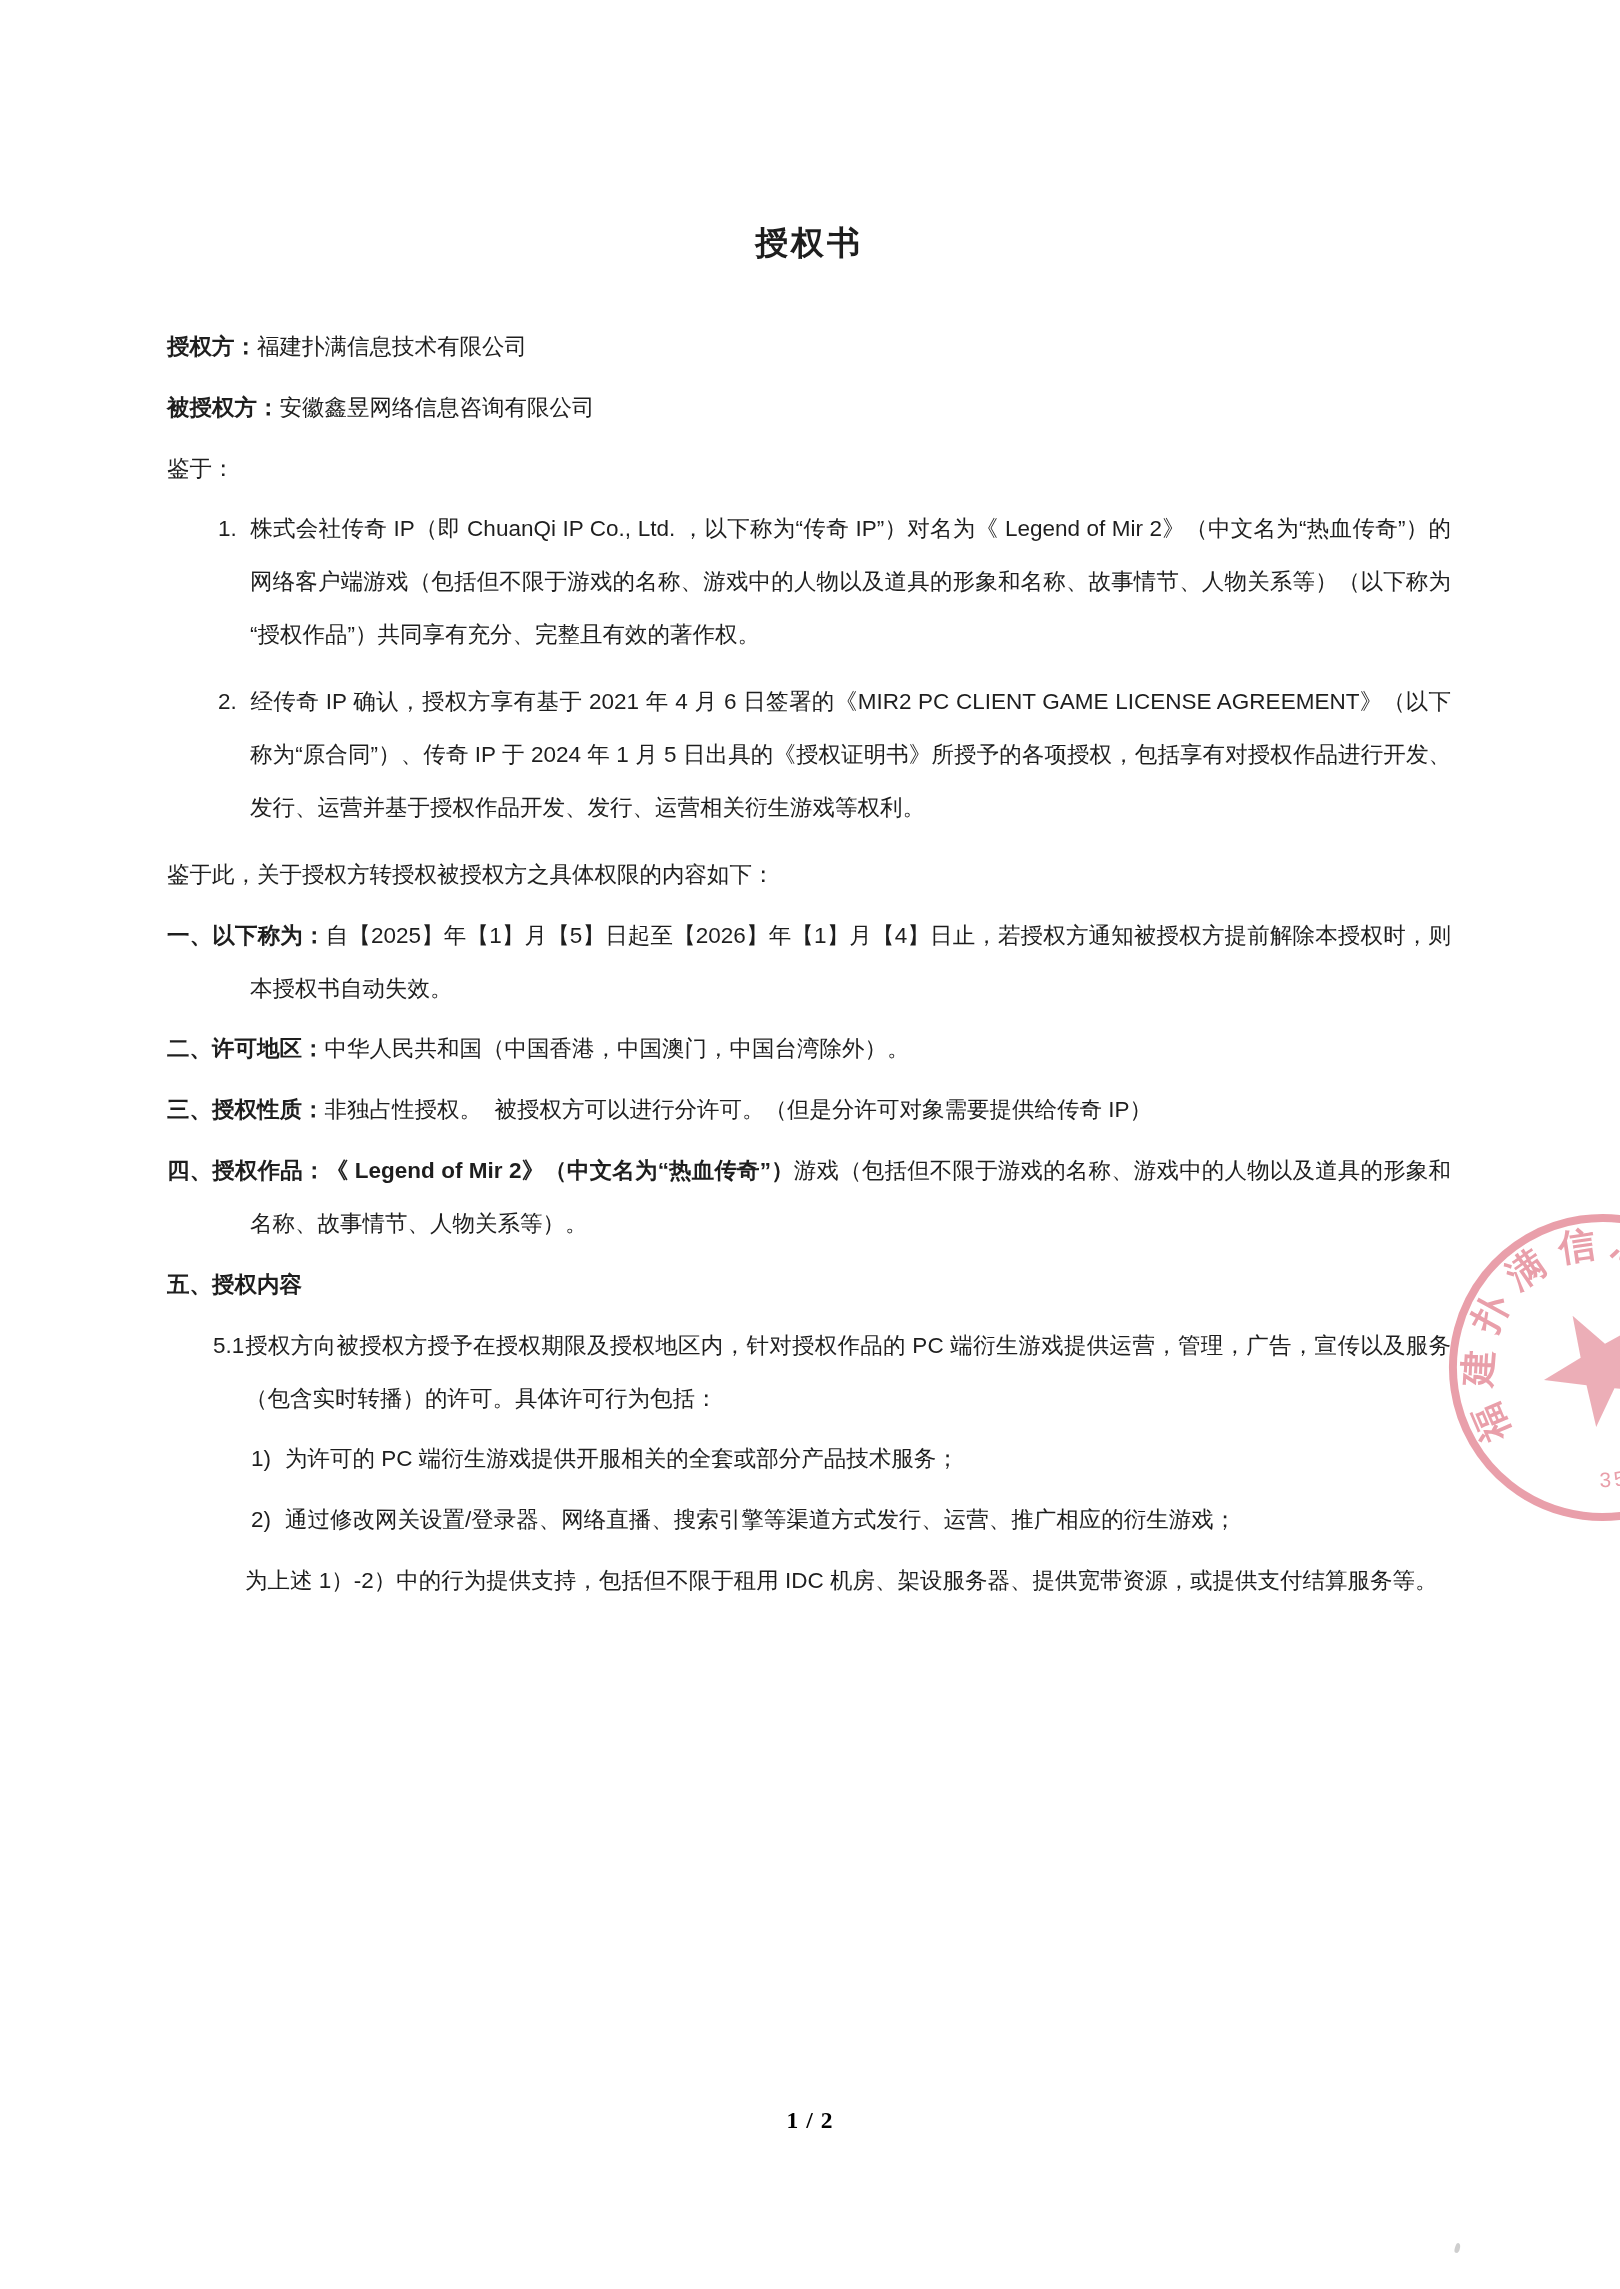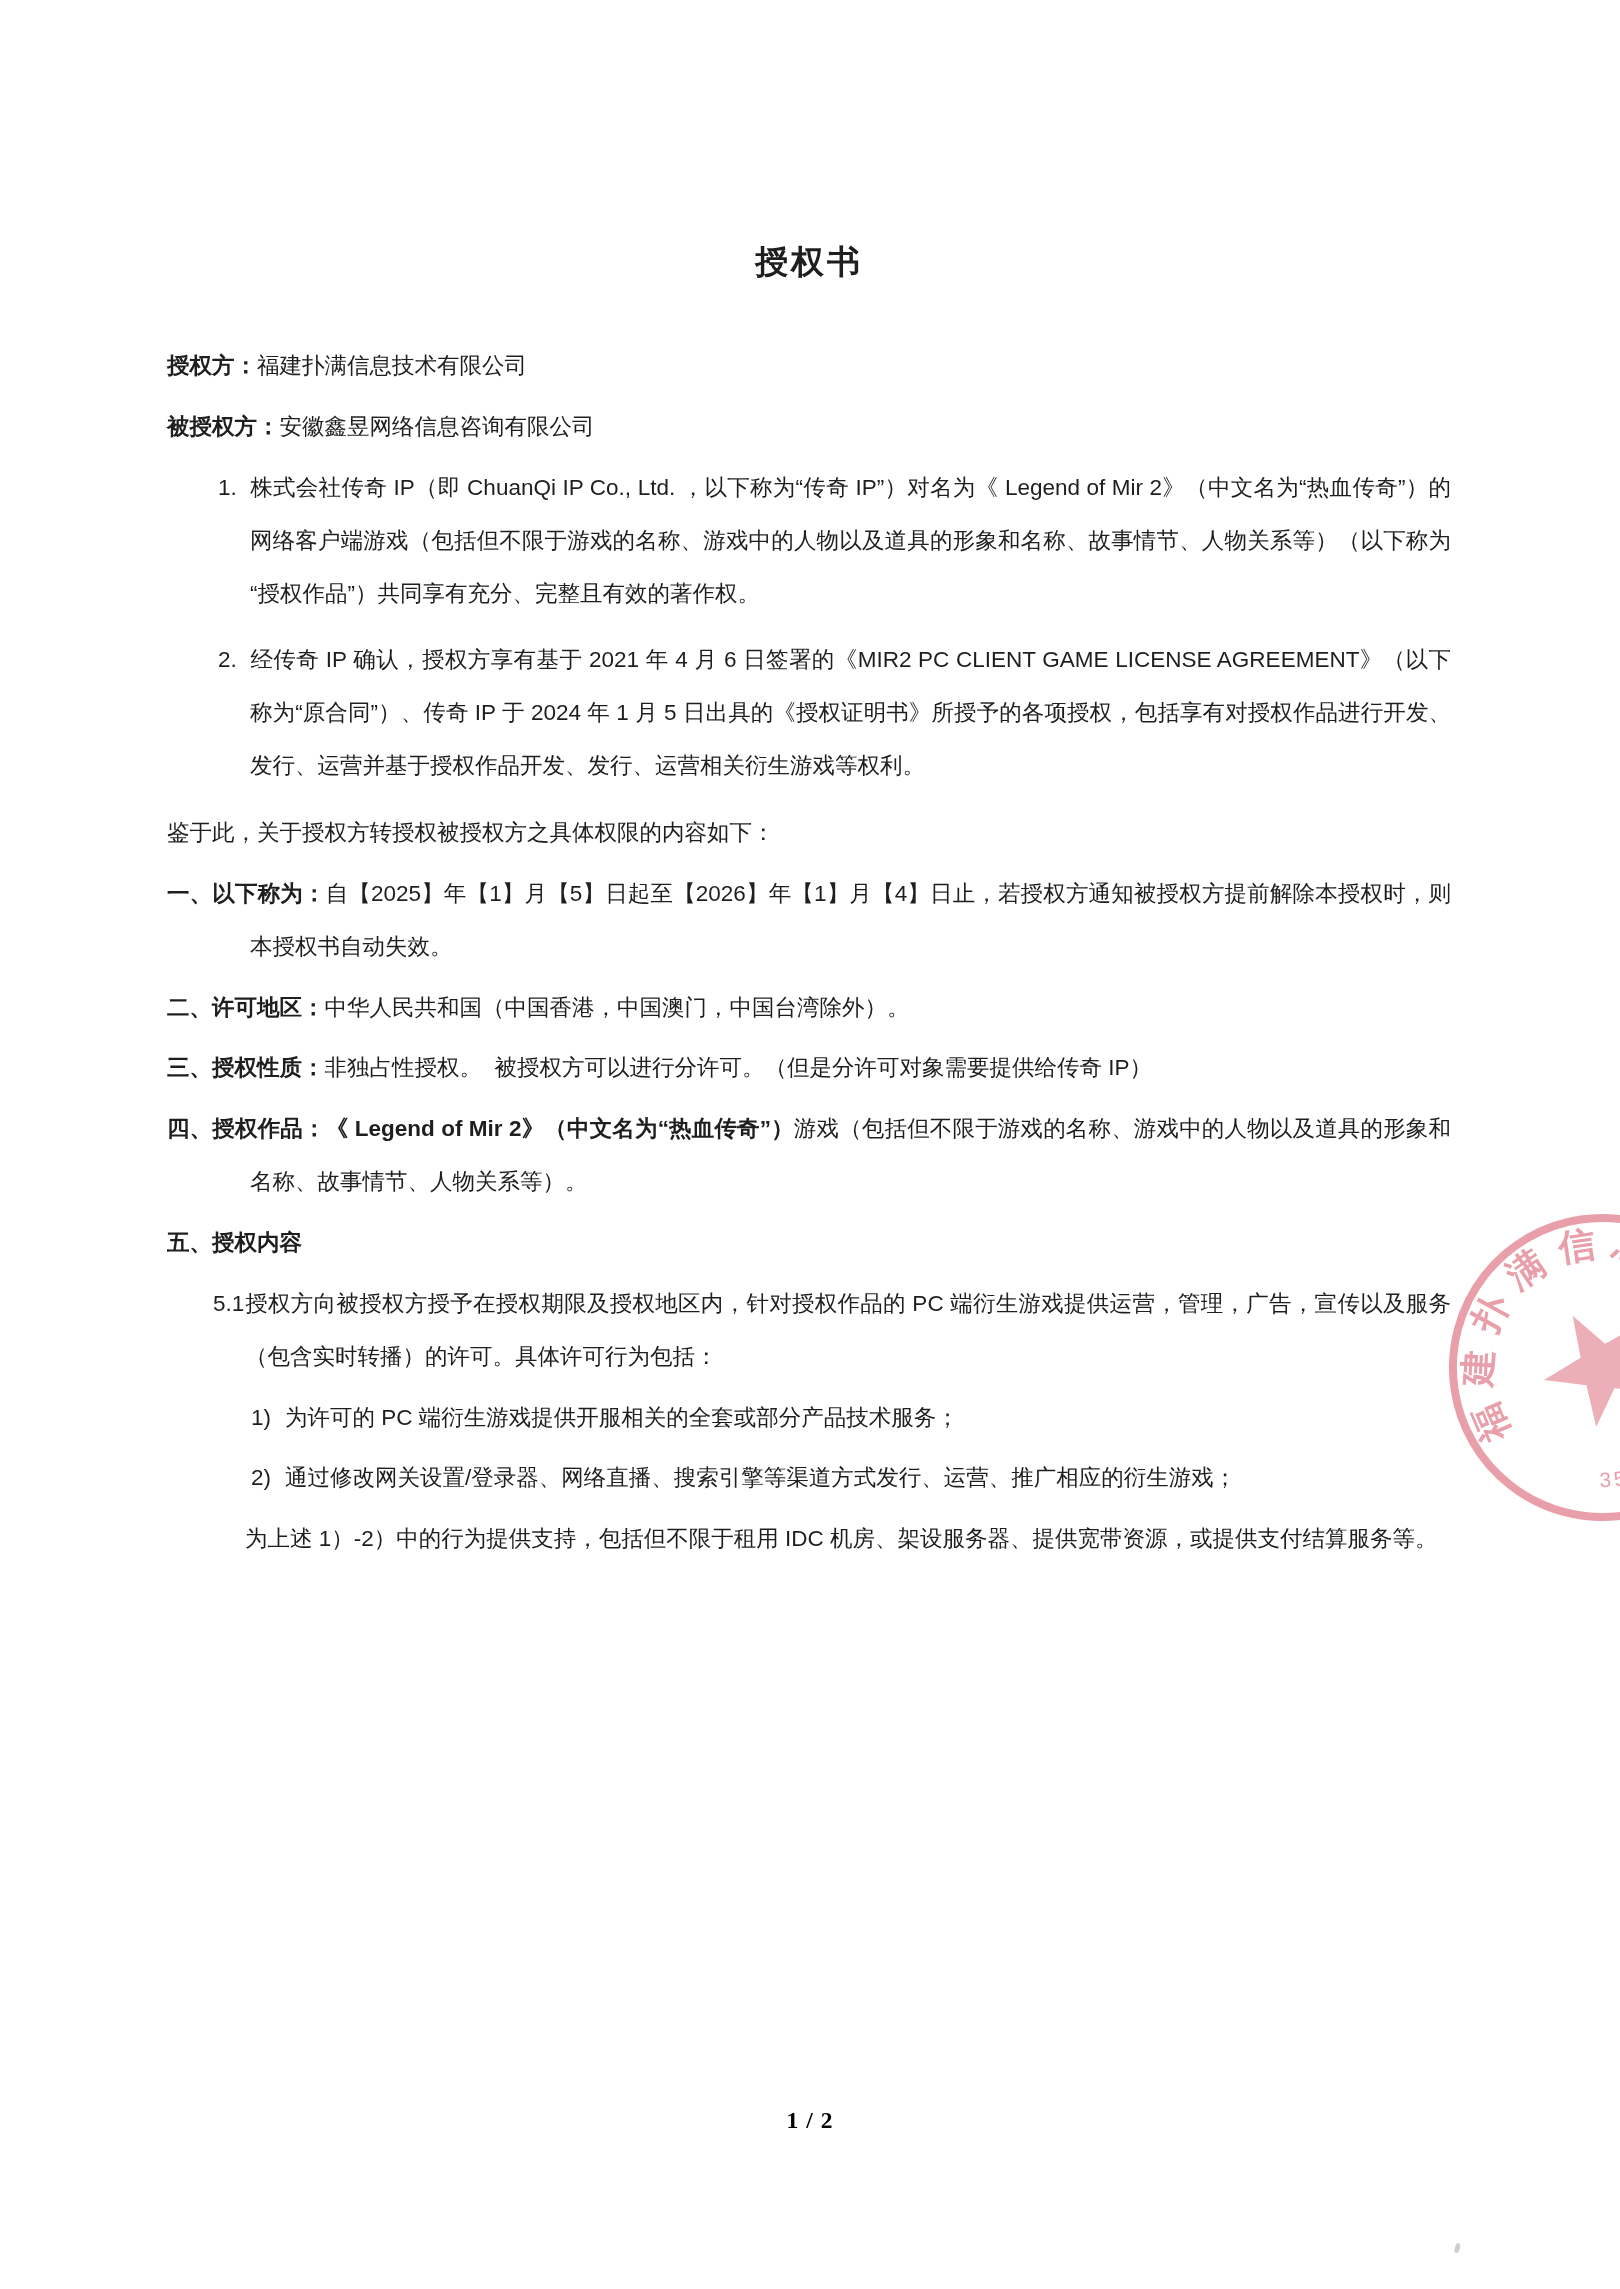--- a/index.html
+++ b/index.html
@@ -6,21 +6,21 @@
   .page{
     position:relative;
     width:1620px;height:2290px;
     background:#ffffff;
     overflow:hidden;
     font-family:"Liberation Sans", sans-serif;
     color:#1e1e1e;
     -webkit-font-smoothing:antialiased;
   }
   .content{
-    position:absolute;left:167px;top:235px;width:1284px;
+    position:absolute;left:167px;top:216px;width:1284px;
     font-size:22.5px;line-height:53px;
     text-align:justify;
   }
   .content p, .content div.par{margin:0 0 7.8px;white-space:pre-wrap;}
   .doc-title{
     font-size:33px;font-weight:700;letter-spacing:2.9px;
     text-align:center;margin:0 0 51px;line-height:53px;
   }
   .party{margin-bottom:23.5px;}
   .b{font-weight:700;}
@@ -60,20 +60,21 @@
 <div class="page">
 
   <div class="content">
 
     <h1 class="doc-title">授权书</h1>
 
     <p class="party"><span class="b">授权方：</span><span>福建扑满信息技术有限公司</span></p>
 
     <p class="party"><span class="b">被授权方：</span><span>安徽鑫昱网络信息咨询有限公司</span></p>
 
+    <p>鉴于：</p>
 
     <div class="par hang-num"><span class="marker">1.</span><span>株式会社传奇 IP（即 ChuanQi IP Co., Ltd. ，以下称为“传奇 IP”）对名为《 Legend of Mir 2》（中文名为“热血传奇”）的网络客户端游戏（包括但不限于游戏的名称、游戏中的人物以及道具的形象和名称、故事情节、人物关系等）（以下称为“授权作品”）共同享有充分、完整且有效的著作权。</span></div>
 
     <div class="par hang-num"><span class="marker">2.</span><span>经传奇 IP 确认，授权方享有基于 2021 年 4 月 6 日签署的《MIR2 PC CLIENT GAME LICENSE AGREEMENT》（以下称为“原合同”）、传奇 IP 于 2024 年 1 月 5 日出具的《授权证明书》所授予的各项授权，包括享有对授权作品进行开发、发行、运营并基于授权作品开发、发行、运营相关衍生游戏等权利。</span></div>
 
     <p>鉴于此，关于授权方转授权被授权方之具体权限的内容如下：</p>
 
     <div class="par hang-sec"><span class="b">一、</span><span class="b">以下称为：</span><span>自【2025】年【1】月【5】日起至【2026】年【1】月【4】日止，若授权方通知被授权方提前解除本授权时，则本授权书自动失效。</span></div>
 
     <div class="par hang-sec"><span class="b">二、</span><span class="b">许可地区：</span><span>中华人民共和国（中国香港，中国澳门，中国台湾除外）。</span></div>

